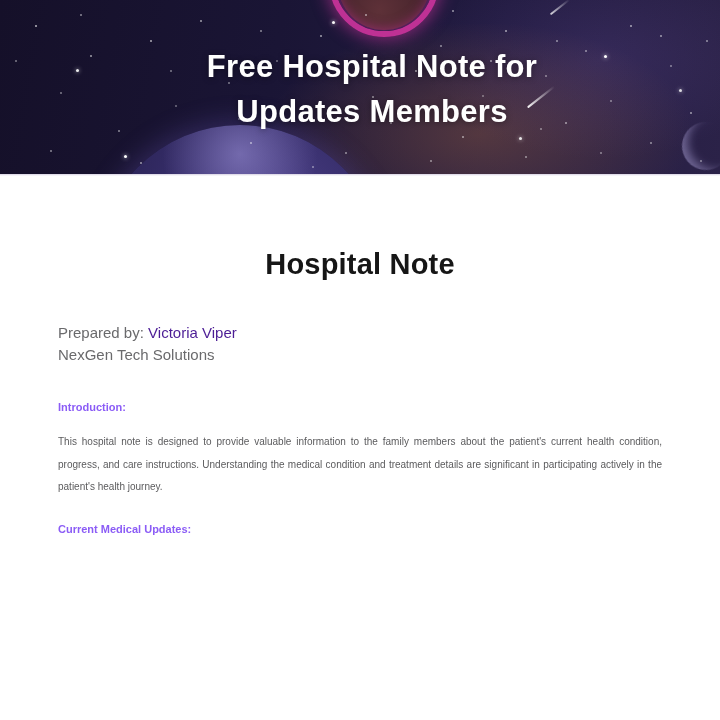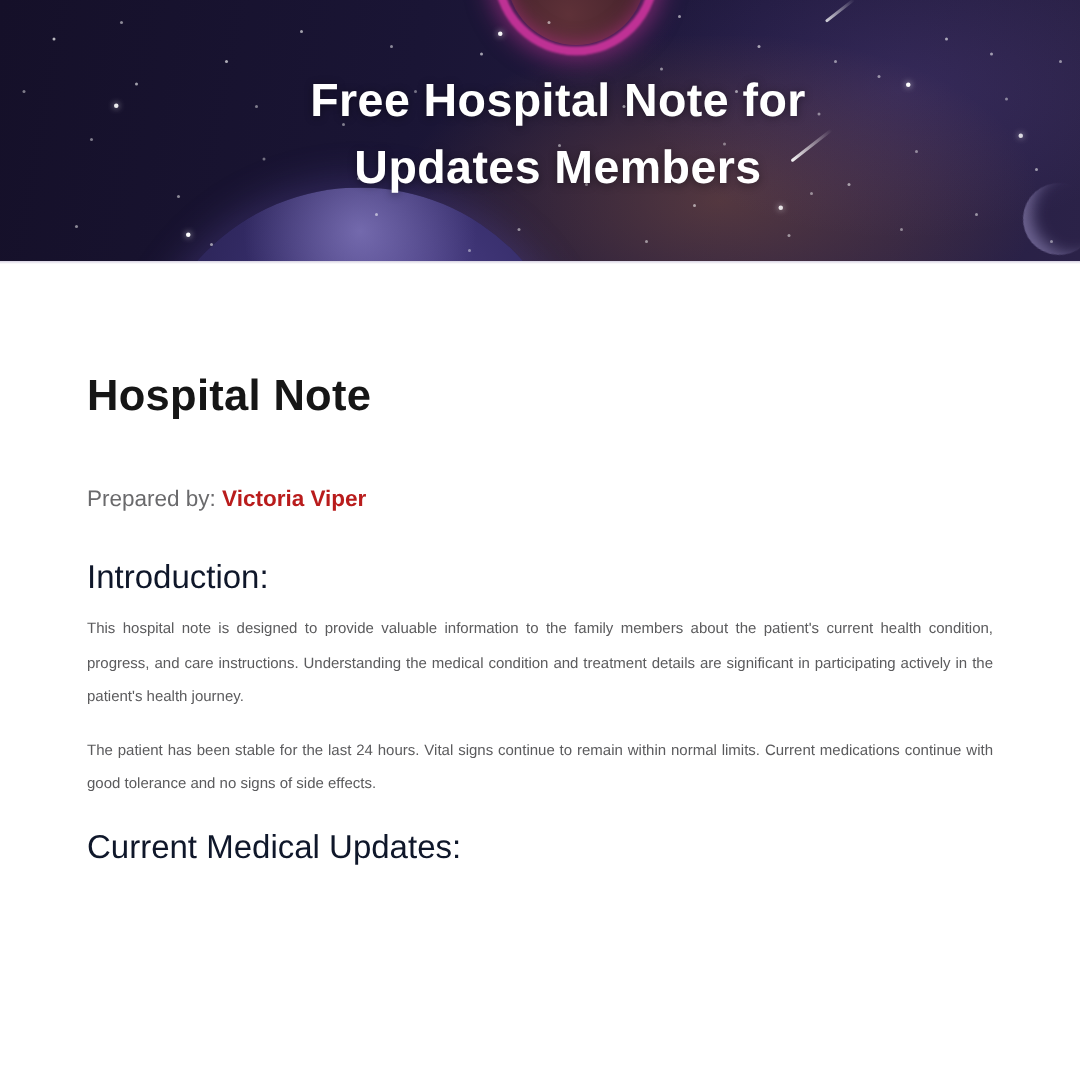--- a/index.html
+++ b/index.html
@@ -88,27 +88,27 @@
     position: absolute; left: 12px; top: 44px; width: 100%; z-index: 6;
     text-align: center; color: #ffffff;
     font-size: 31px; line-height: 45px; font-weight: 700; letter-spacing: 0.3px;
     text-shadow: 0 1px 6px rgba(0,0,0,.4);
   }
   .banner-edge { width: 720px; height: 2px; background: linear-gradient(#d6d1e2, #ffffff); }
 
   
   .content { padding: 0 58px; }
   .doc-title {
-    margin: 72px 0 0; text-align: left;
+    margin: 72px 0 0; text-align: center;
     font-size: 29px; line-height: 32px; font-weight: 700; color: #161616; letter-spacing: 0.2px;
   }
   .meta { margin-top: 42px; font-size: 15px; line-height: 22px; color: #6a6a6c; }
-  .meta .name { font-weight: 700; color: #b91c1c; }
+  .meta .name { font-weight: 400; color: #4c1d95; }
   .section-heading {
-    margin: 30px 0 0; font-size: 22px; line-height: 22px; font-weight: 400; color: #0f172a;
+    margin: 30px 0 0; font-size: 11px; line-height: 22px; font-weight: 700; color: #8b5cf6;
   }
   .section-heading.sh-2 { margin-top: 31px; }
   .section-heading.sh-3 { margin-top: 19px; }
   .section-body {
     margin: 13px 0 0; font-size: 10px; line-height: 22.5px; color: #5b5b5d; text-align: justify;
   }
 </style>
 </head>
 <body>
 
@@ -132,23 +132,23 @@
   <div class="banner-edge"></div>
 
   <div class="content">
     <h1 class="doc-title">Hospital Note</h1>
 
     <div class="meta">
       <div class="meta-line">
         <span>Prepared by:</span>
         <span class="name">Victoria Viper</span>
       </div>
+      <div class="meta-line">NexGen Tech Solutions</div>
     </div>
 
     <h2 class="section-heading sh-1">Introduction:</h2>
     <p class="section-body">This hospital note is designed to provide valuable information to the family members about the patient's current health condition, progress, and care instructions. Understanding the medical condition and treatment details are significant in participating actively in the patient's health journey.</p>
 
-    <p class="section-body">The patient has been stable for the last 24 hours. Vital signs continue to remain within normal limits. Current medications continue with good tolerance and no signs of side effects.</p>
 
     <h2 class="section-heading sh-3">Current Medical Updates:</h2>
   </div>
 
 </div>
 
 </body></html>

